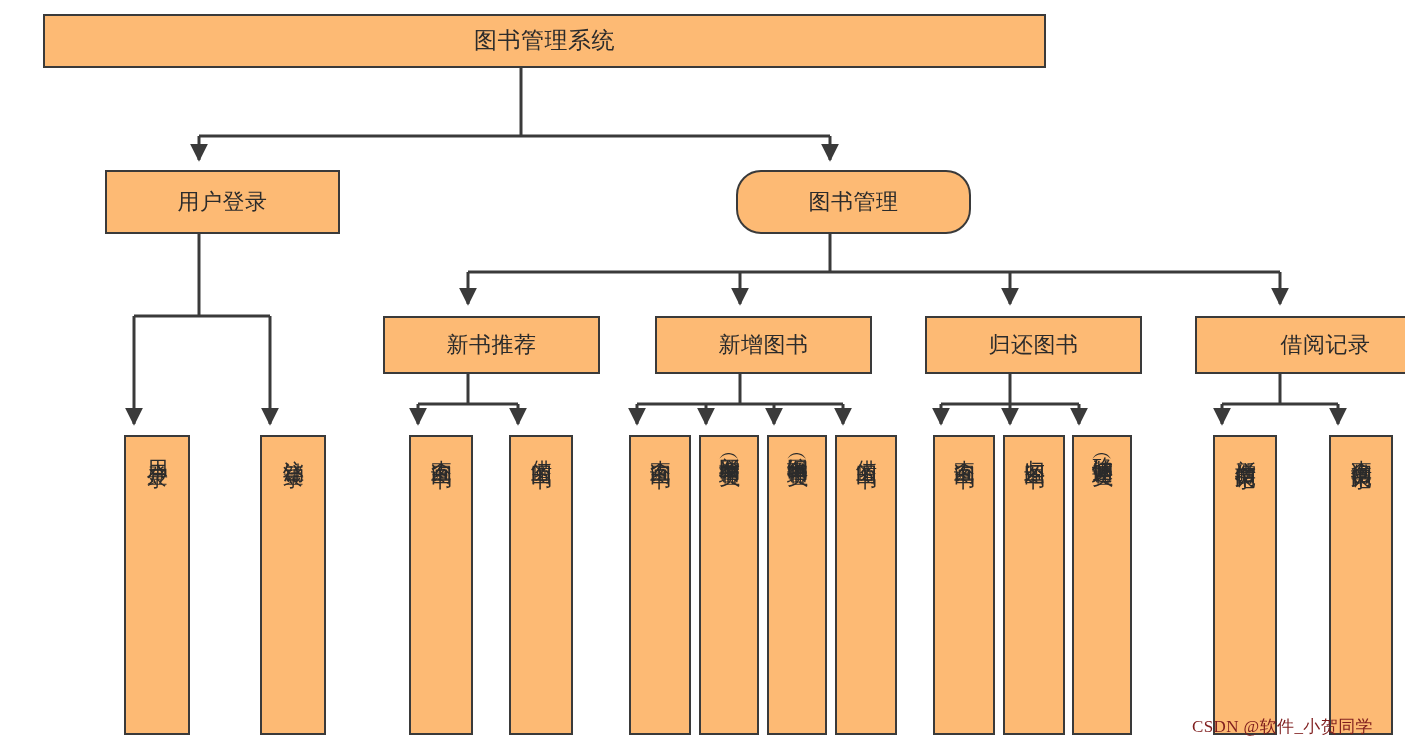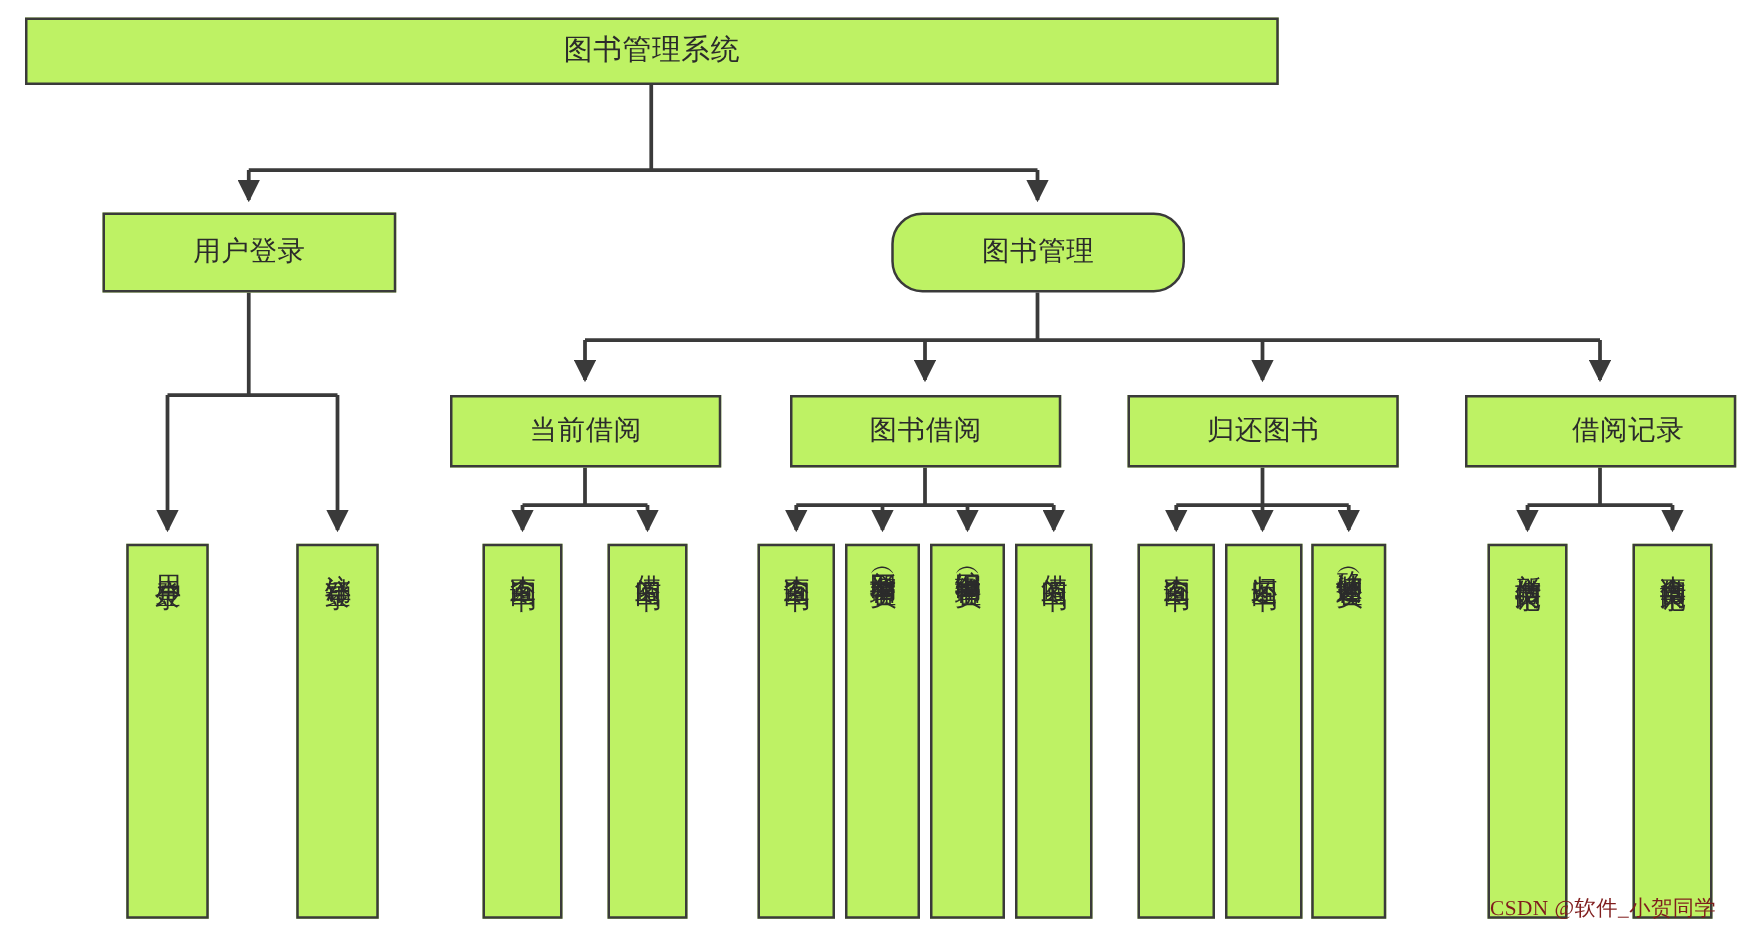--- a/index.html
+++ b/index.html
@@ -23,26 +23,27 @@
     position: absolute;
     left: 0;
     top: 0;
     width: 1405px;
     height: 747px;
     pointer-events: none;
   }
   .node {
     position: absolute;
     box-sizing: border-box;
-    background: #bef264;
+    background: #fdba74;
     border: 2.5px solid #3a3a3a;
     display: flex;
     align-items: center;
     justify-content: center;
     overflow: hidden;
+    margin-left: 23px;
   }
   .node-label {
     color: #2b2b2b;
     line-height: 1.18;
     white-space: nowrap;
     letter-spacing: 0.5px;
   }
   
   .node.horiz .node-label {
     font-size: 22px;
@@ -146,25 +147,25 @@
 
   <div class="node horiz" style="left:82px; top:170px; width:235px; height:64px;">
     <span class="node-label">用户登录</span>
   </div>
 
   <div class="node horiz" style="left:713px; top:170px; width:235px; height:64px;border-radius:25px;">
     <span class="node-label">图书管理</span>
   </div>
 
   <div class="node horiz" style="left:360px; top:316px; width:217px; height:58px;">
-    <span class="node-label">当前借阅</span>
+    <span class="node-label">新书推荐</span>
   </div>
 
   <div class="node horiz" style="left:632px; top:316px; width:217px; height:58px;">
-    <span class="node-label">图书借阅</span>
+    <span class="node-label">新增图书</span>
   </div>
 
   <div class="node horiz" style="left:902px; top:316px; width:217px; height:58px;">
     <span class="node-label">归还图书</span>
   </div>
 
   <div class="node horiz" style="left:1172px; top:316px; width:217px; height:58px;padding-left:44px;">
     <span class="node-label">借阅记录</span>
   </div>
 

